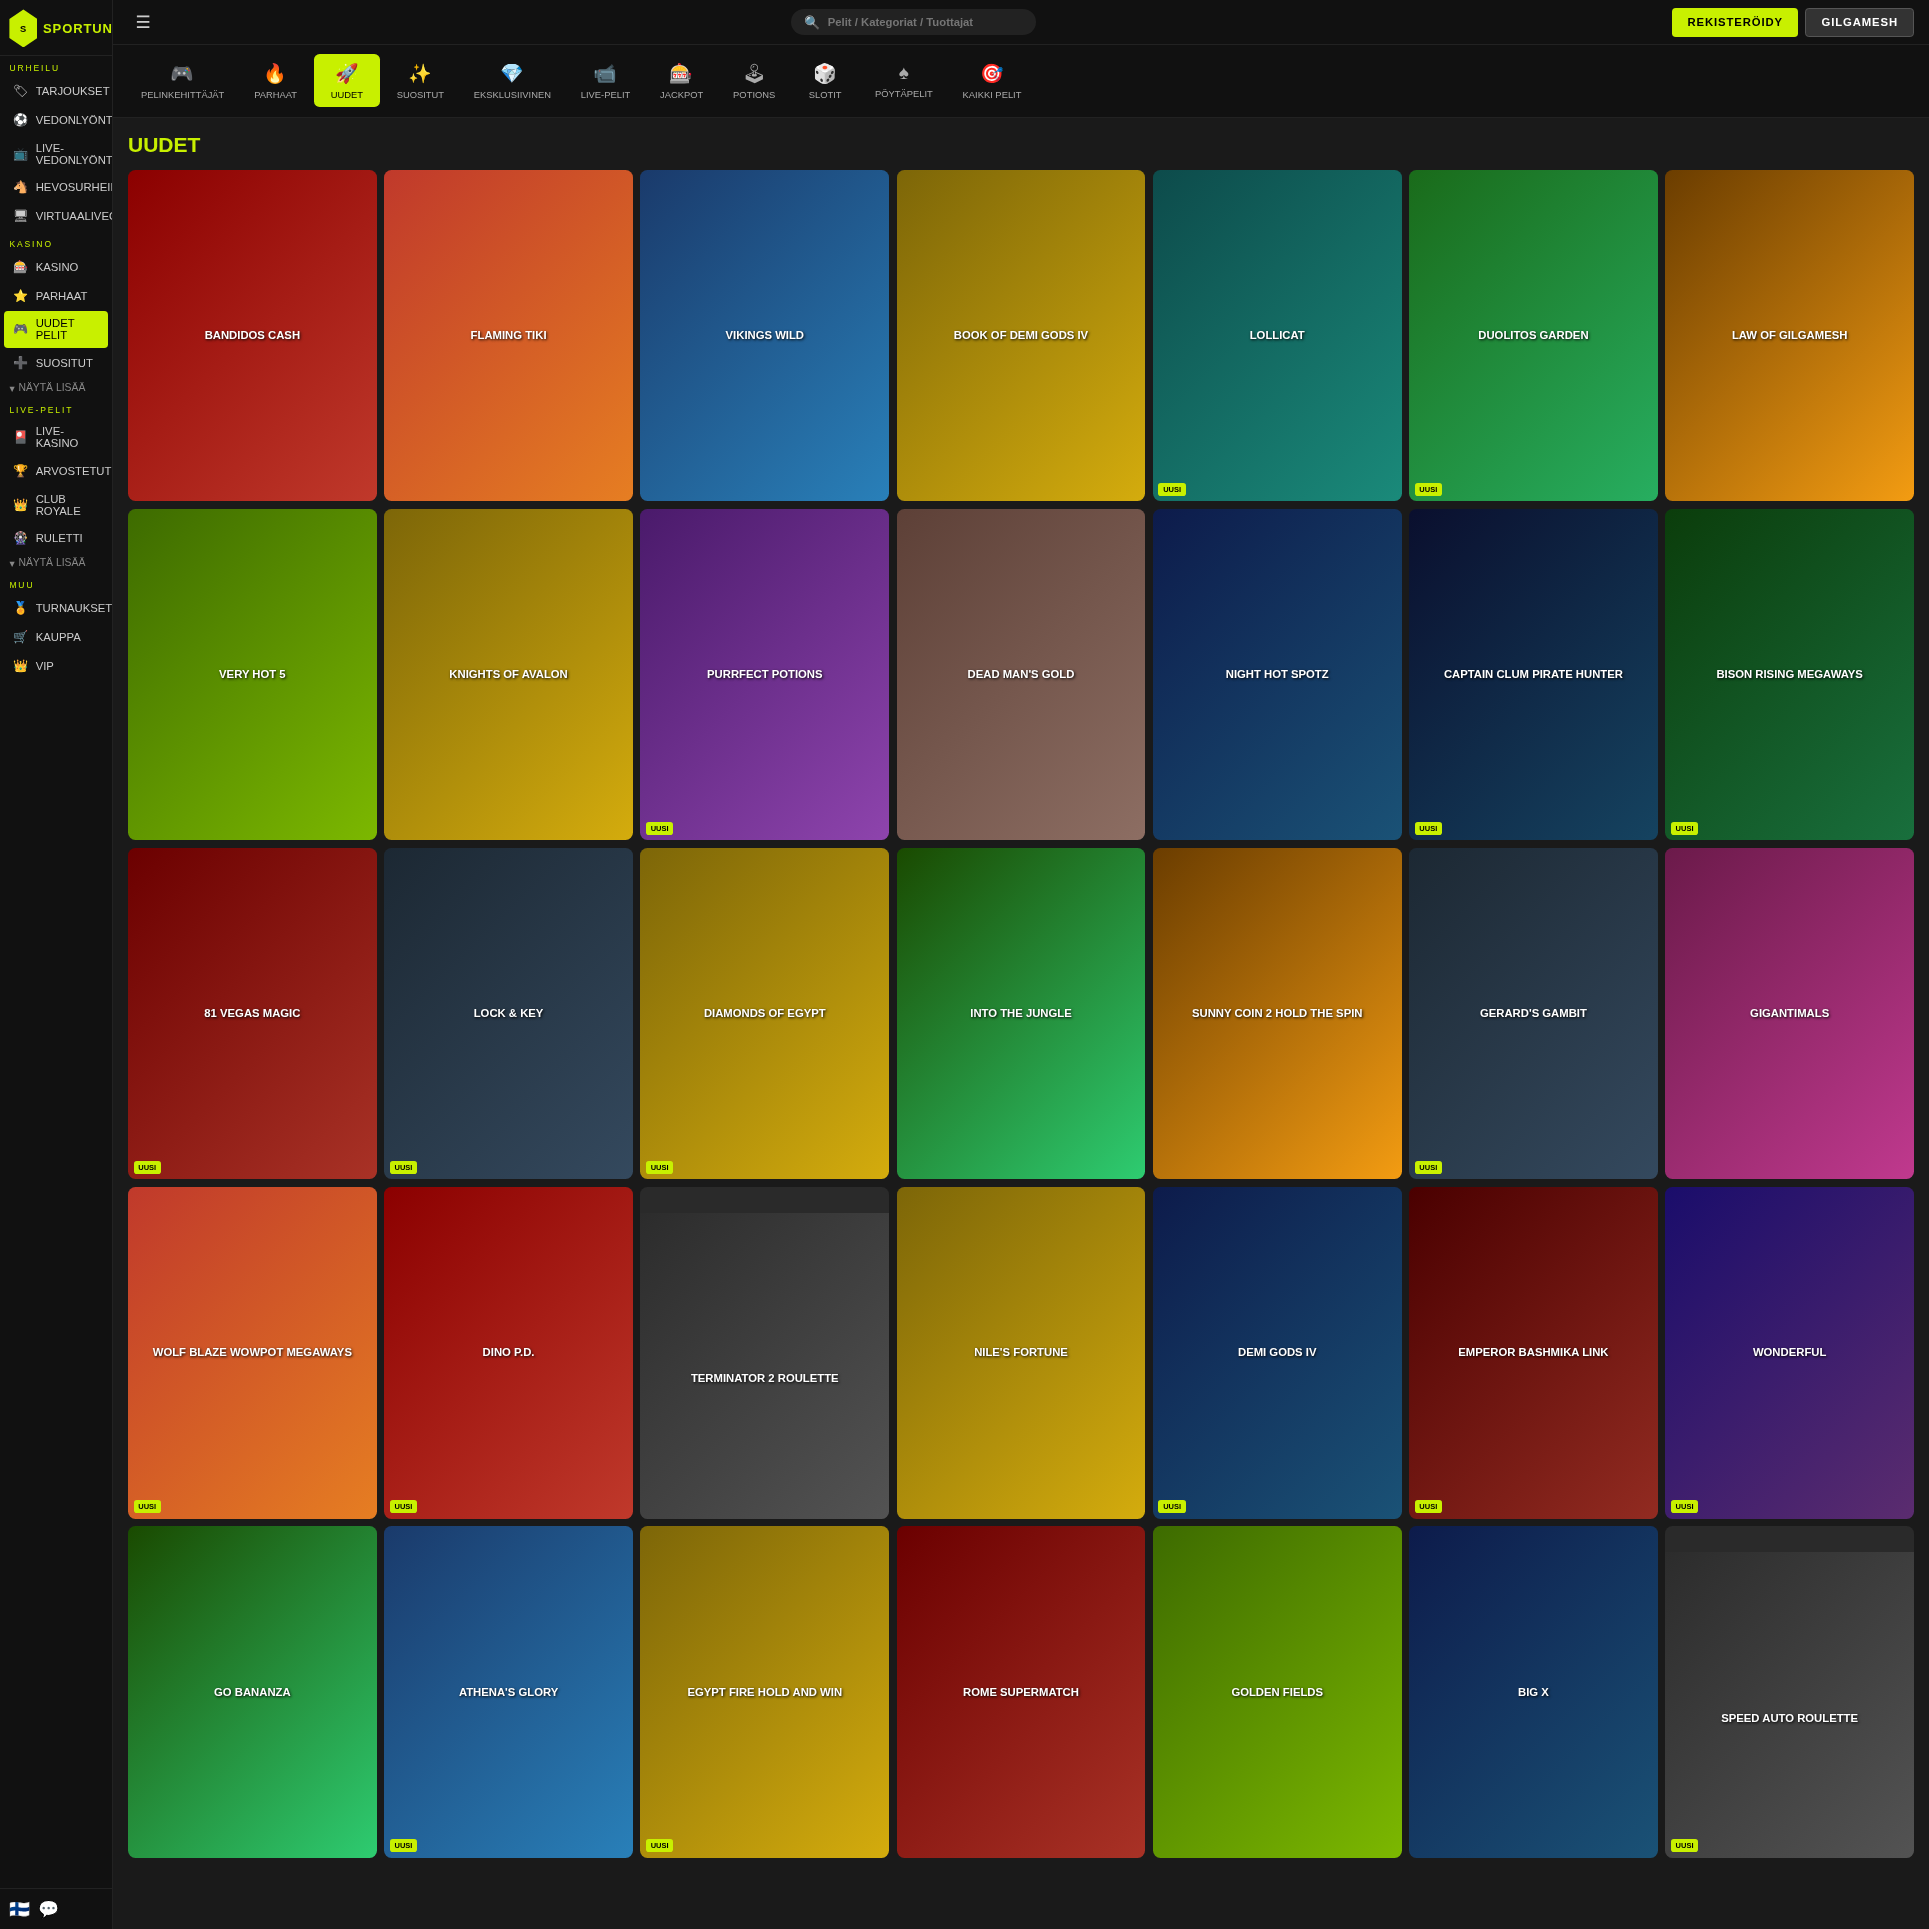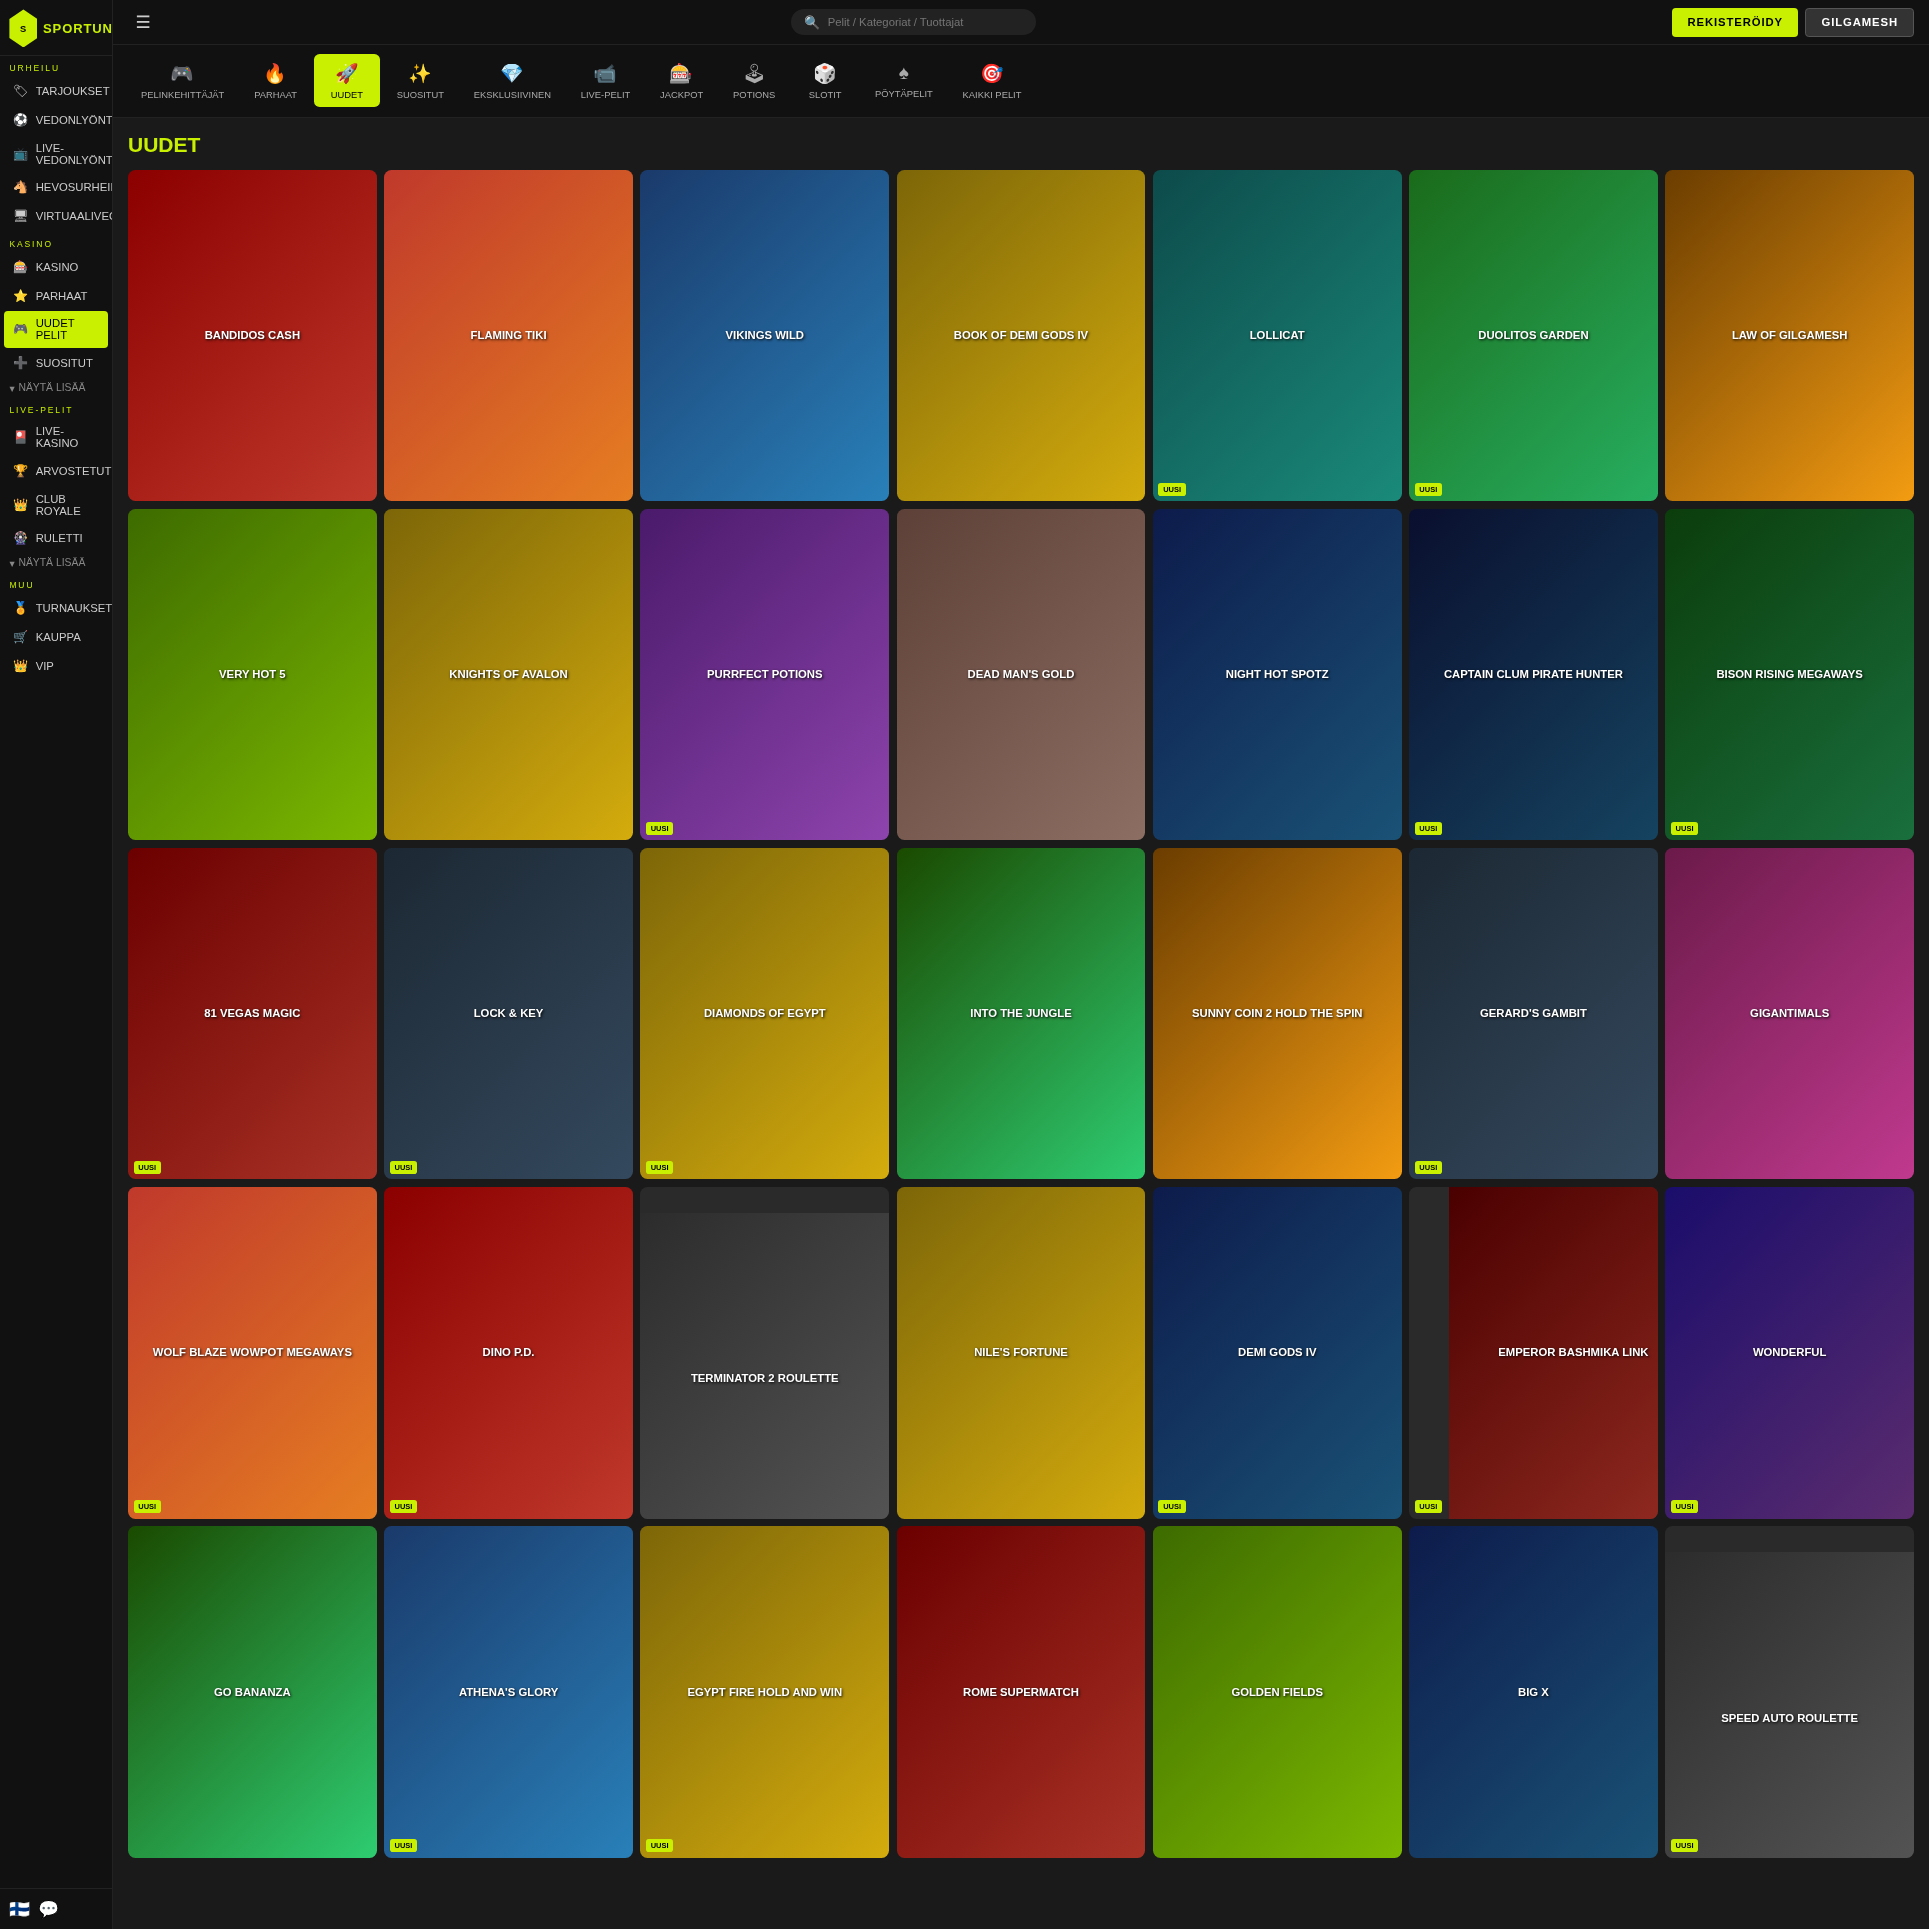--- a/index.html
+++ b/index.html
@@ -119,20 +119,21 @@
       gap: 7.5px;
       width: 245px;
     }
     .search-bar input {
       background: none;
       border: none;
       outline: none;
       color: #ccc;
       font-size: 11.3px;
       width: 100%;
+      font-weight: bold;
     }
     .search-icon { color: #888; font-size: 13px; }
 
     .header-buttons {
       display: flex;
       gap: 7.5px;
     }
     .btn-register {
       background: #c8f000;
       color: #000;
@@ -261,21 +262,21 @@
     .gc-brown { background: linear-gradient(135deg, #5d4037, #8d6e63); }
     .gc-pink { background: linear-gradient(135deg, #6b1a4a, #c0398e); }
     .gc-lime { background: linear-gradient(135deg, #3d6b00, #7cb800); }
     .gc-gray { background: linear-gradient(135deg, #2c2c2c, #555); margin-top: 26px; }
     .gc-crimson { background: linear-gradient(135deg, #6b0000, #a93226); }
     .gc-indigo { background: linear-gradient(135deg, #1a0d6b, #5b2c6f); }
     .gc-jungle { background: linear-gradient(135deg, #1a4a00, #2ecc71); }
     .gc-amber { background: linear-gradient(135deg, #6b3d00, #f39c12); }
     .gc-slate { background: linear-gradient(135deg, #1c2833, #34495e); }
     .gc-navy { background: linear-gradient(135deg, #0a0f2e, #154360); }
-    .gc-maroon { background: linear-gradient(135deg, #4a0000, #922b21); margin-left: 40px; }
+    .gc-maroon { background: linear-gradient(135deg, #4a0000, #922b21); }
     .gc-forest { background: linear-gradient(135deg, #0b3d0b, #196f3d); }
 
     .game-title-text {
       color: #fff;
       text-shadow: 0.9px 0.9px 2.8px #000;
       font-size: 11.3px;
       font-weight: bold;
       text-transform: uppercase;
     }
 

